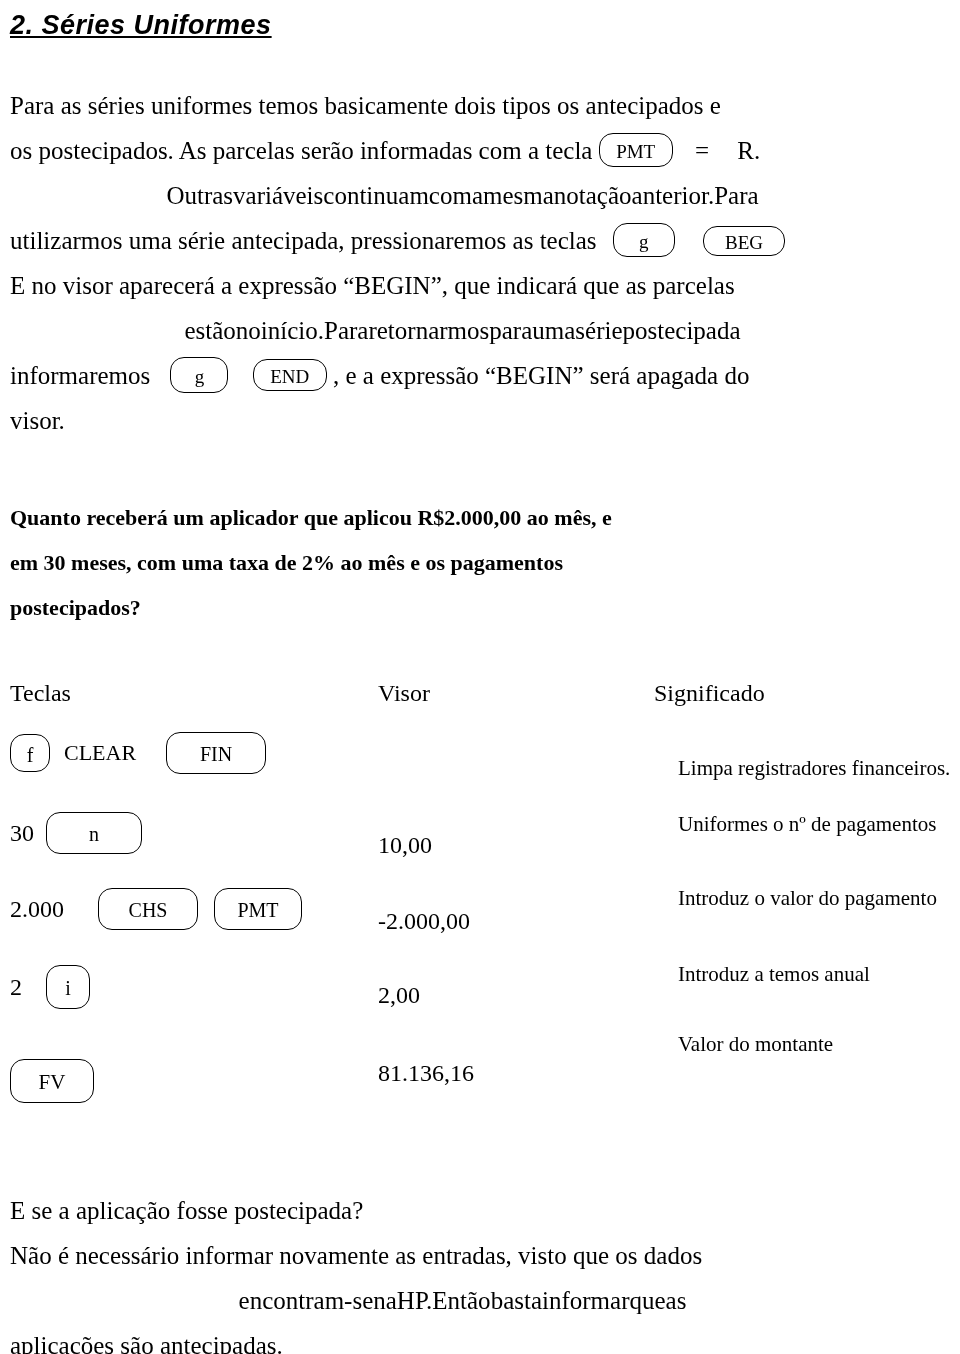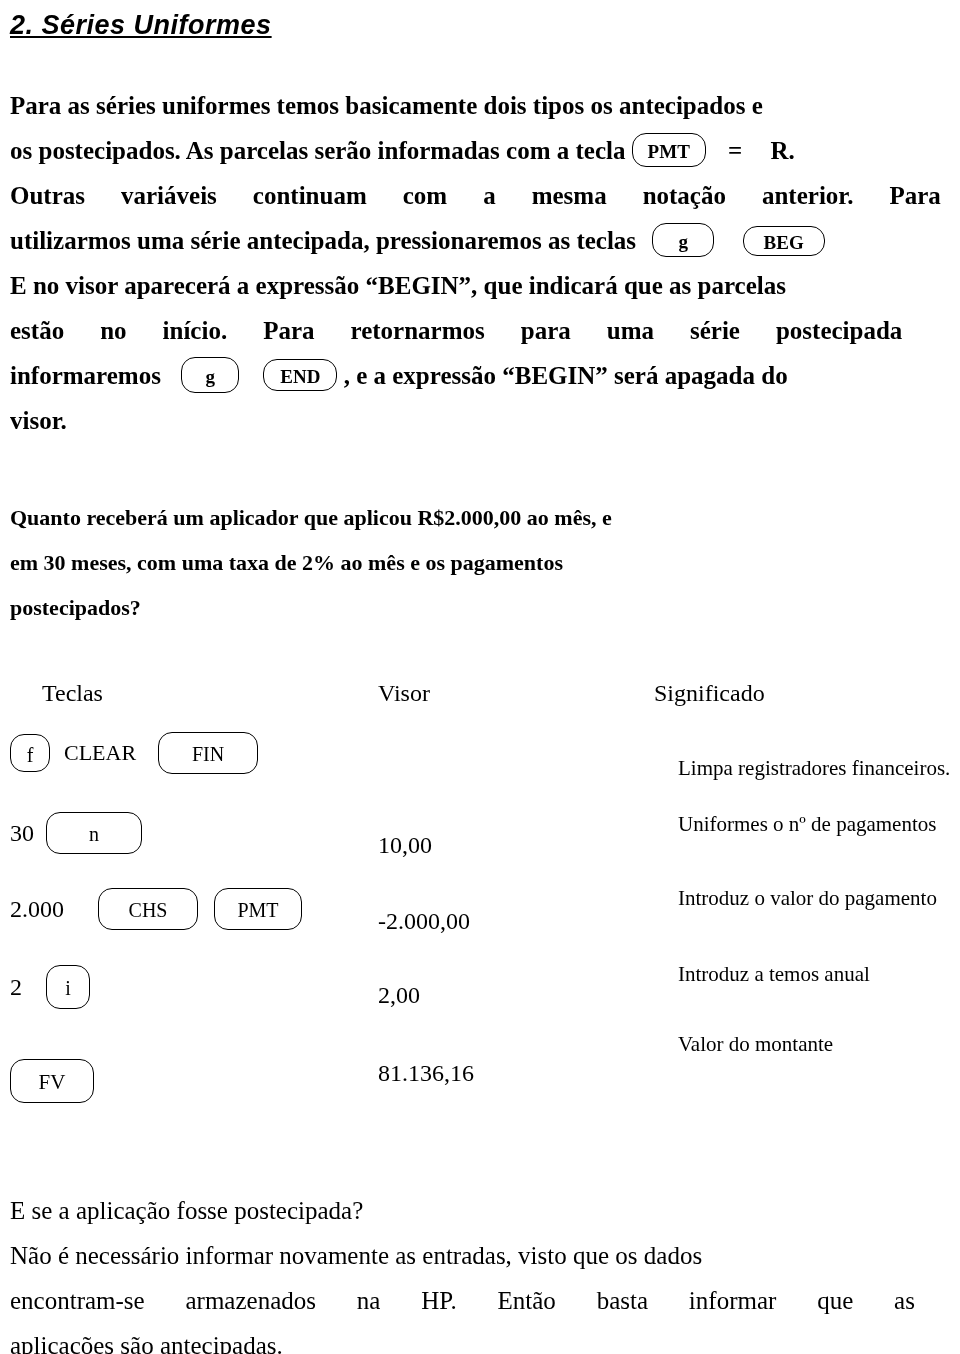--- a/index.html
+++ b/index.html
@@ -32,34 +32,32 @@
     text-decoration: underline;
     margin: 10px 0 0 10px;
     letter-spacing: 0.5px;
   }
 
   
   .para {
     font-size: 25px;
     line-height: 45px;
     text-align: justify;
-    margin: 0 58px 0 10px;
-    font-weight: bold;
+    margin: 0 45px 0 10px;
   }
   .para.first { margin-top: 42px; }
 
   .line {
     display: block;
     white-space: nowrap;
   }
   .just {
     display: flex;
-    justify-content: space-between;
+    justify-content: center;
     align-items: baseline;
-    gap: 36px;
   }
   .just.spread > span { white-space: pre; }
 
   
   .key {
     display: inline-block;
     border: 1.5px solid #000;
     border-radius: 14px;
     text-align: center;
     font-family: "Liberation Serif", serif;
@@ -101,21 +99,21 @@
   
   .table-wrap {
     margin-top: 50px;
     position: relative;
   }
   .table-head {
     position: relative;
     height: 40px;
     font-size: 24px;
   }
-  .th-teclas { position: absolute; left: 10px; top: 0; margin-left: 32px; }
+  .th-teclas { position: absolute; left: 10px; top: 0; }
   .th-visor { position: absolute; left: 378px; top: 0; }
   .th-signif { position: absolute; left: 654px; top: 0; }
 
   .row {
     position: relative;
     height: 74px;
   }
   .cell-keys {
     position: absolute;
     left: 10px;
@@ -234,21 +232,21 @@
     <div class="table-head">
       <span class="th-teclas">Teclas</span>
       <span class="th-visor">Visor</span>
       <span class="th-signif">Significado</span>
     </div>
 
     <div class="row" style="height:80px">
       <div class="cell-keys" style="top:6px">
         <span class="key key-f">f</span>
         <span class="plain-label">CLEAR</span>
-        <span class="key key-fin" style="margin-left:8px">FIN</span>
+        <span class="key key-fin" style="margin-left:16px">FIN</span>
       </div>
       <div class="cell-visor" style="top:18px"></div>
       <div class="cell-sig" style="top:36px">Limpa registradores financeiros.</div>
     </div>
 
     <div class="row" style="height:76px">
       <div class="cell-keys" style="top:6px">
         <span class="num-label">30</span>
         <span class="key key-n">n</span>
       </div>
@@ -282,21 +280,20 @@
       <div class="cell-visor" style="top:28px">81.136,16</div>
       <div class="cell-sig" style="top:0px">Valor do montante</div>
     </div>
   </div>
 
   <div class="closing" style="margin-top:72px">
     <span class="line">E se a aplicação fosse postecipada?</span>
     <span class="line">Não é necessário informar novamente as entradas, visto que os dados</span>
     <span class="line just spread">
       <span>encontram-se</span>
-      <span>armazenados</span>
       <span>na</span>
       <span>HP.</span>
       <span>Então</span>
       <span>basta</span>
       <span>informar</span>
       <span>que</span>
       <span>as</span>
     </span>
     <span class="line">aplicações são antecipadas.</span>
   </div>

